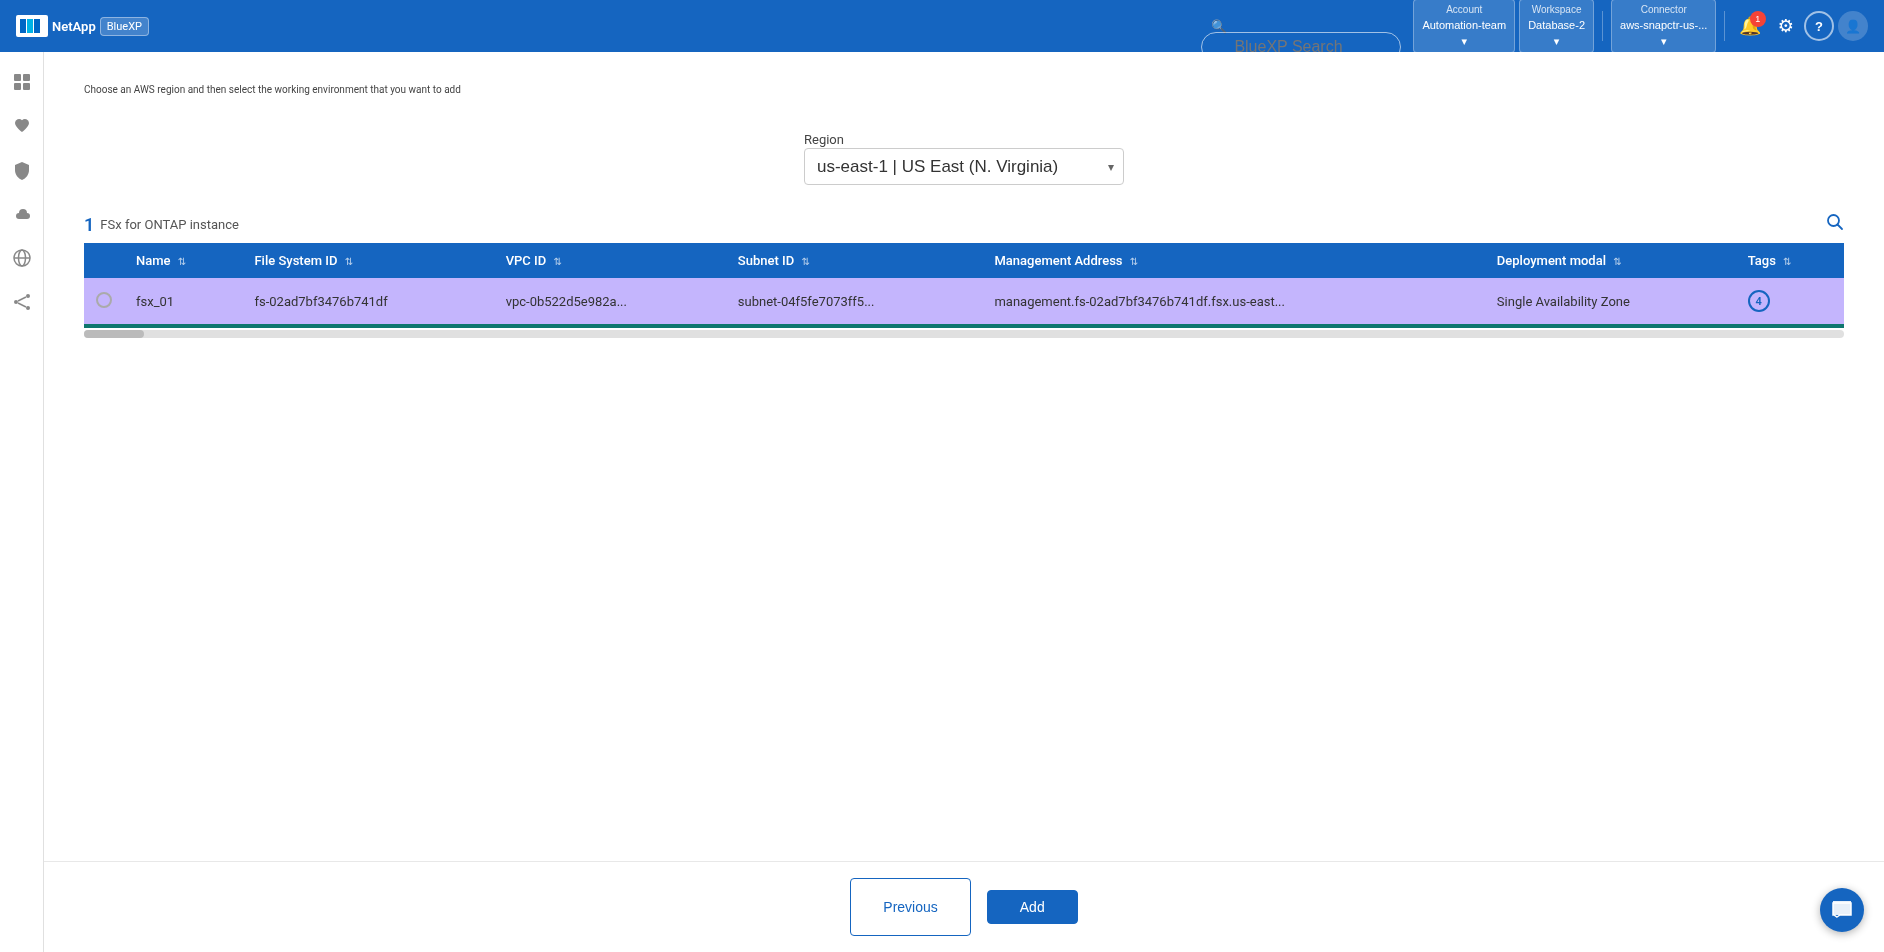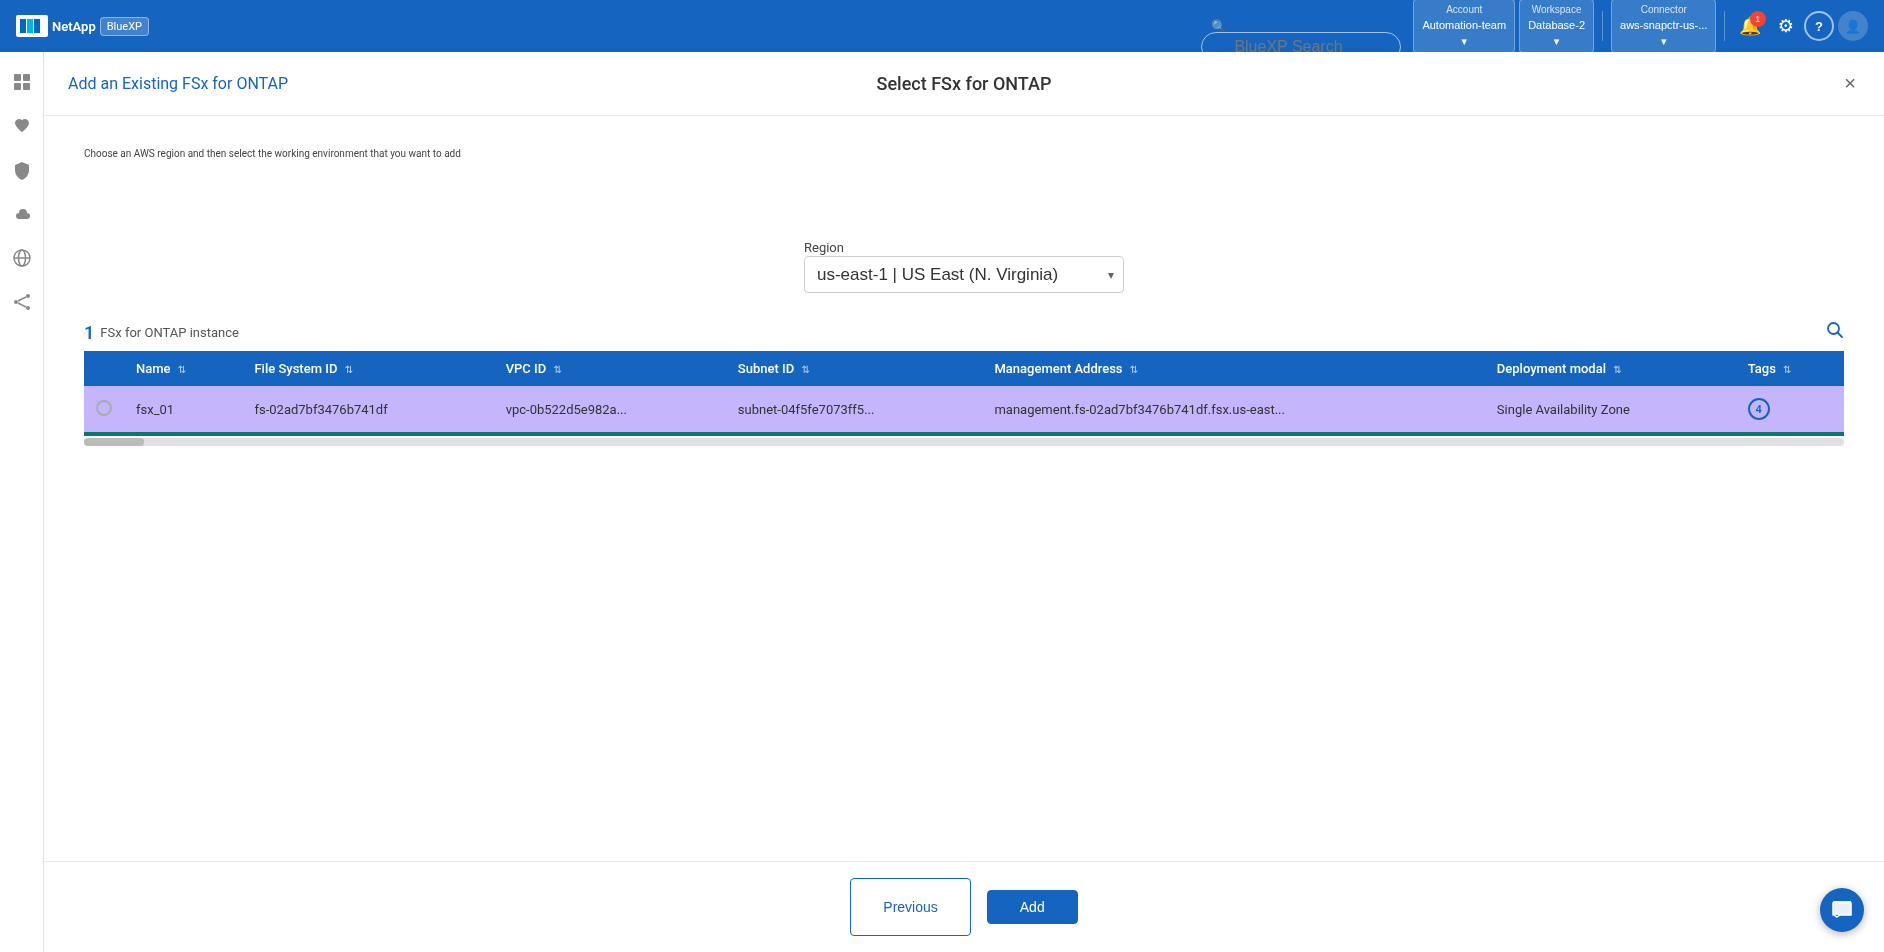--- a/index.html
+++ b/index.html
@@ -492,32 +492,27 @@
           <circle cx="16" cy="4" r="2" fill="#888"></circle>
           <circle cx="16" cy="16" r="2" fill="#888"></circle>
           <line x1="6" y1="9" x2="14" y2="5" stroke="#888" stroke-width="1.5"></line>
           <line x1="6" y1="11" x2="14" y2="15" stroke="#888" stroke-width="1.5"></line>
         </svg>
     </div>
   </div>
 
   <div class="dialog-panel">
 
-    <div class="dialog-header">
-      <span class="dialog-title-left">Add an Existing FSx for ONTAP</span>
-      <span class="dialog-title-center">Select FSx for ONTAP</span>
-      <button class="dialog-close">×</button>
-    </div>
 
     <div class="dialog-body">
 
       <p class="subtitle">Choose an AWS region and then select the working environment that you want to add</p>
 
       <div class="region-section">
-        <div style="width:320px;margin-top:44px;">
+        <div style="width:320px;">
           <label class="region-label">Region</label>
           <div class="region-select-wrapper">
             <select class="region-select">
               
             <option value="us-east-1 | US East (N. Virginia)">us-east-1 | US East (N. Virginia)</option><option value="us-east-2 | US East (Ohio)">us-east-2 | US East (Ohio)</option><option value="us-west-1 | US West (N. California)">us-west-1 | US West (N. California)</option><option value="us-west-2 | US West (Oregon)">us-west-2 | US West (Oregon)</option></select>
             <span class="region-chevron">▾</span>
           </div>
         </div>
       </div>
 

